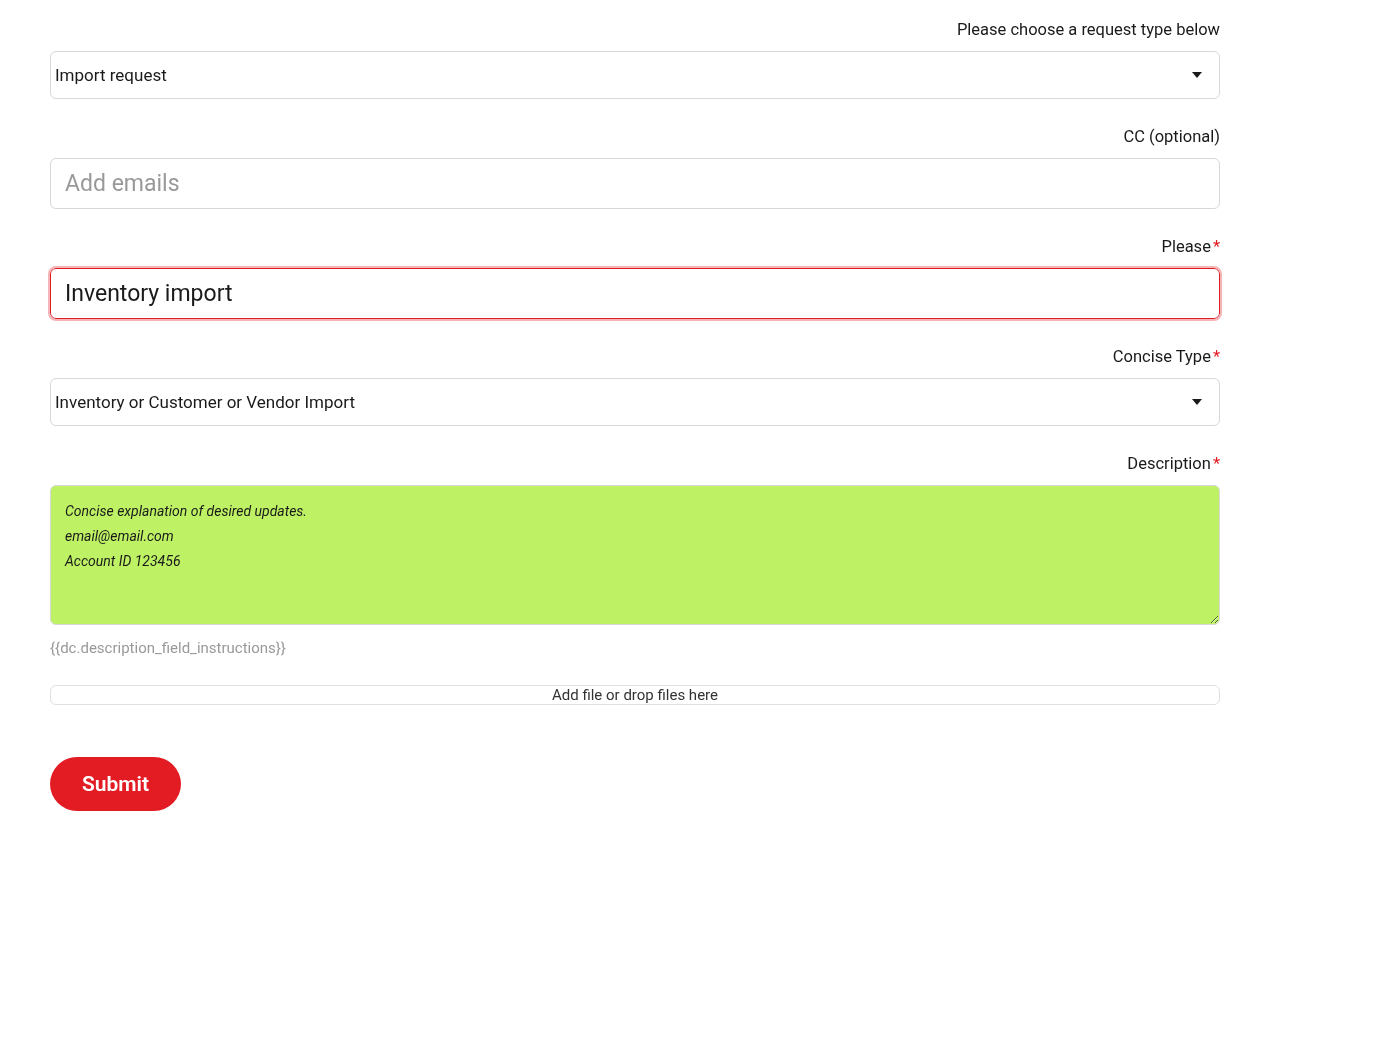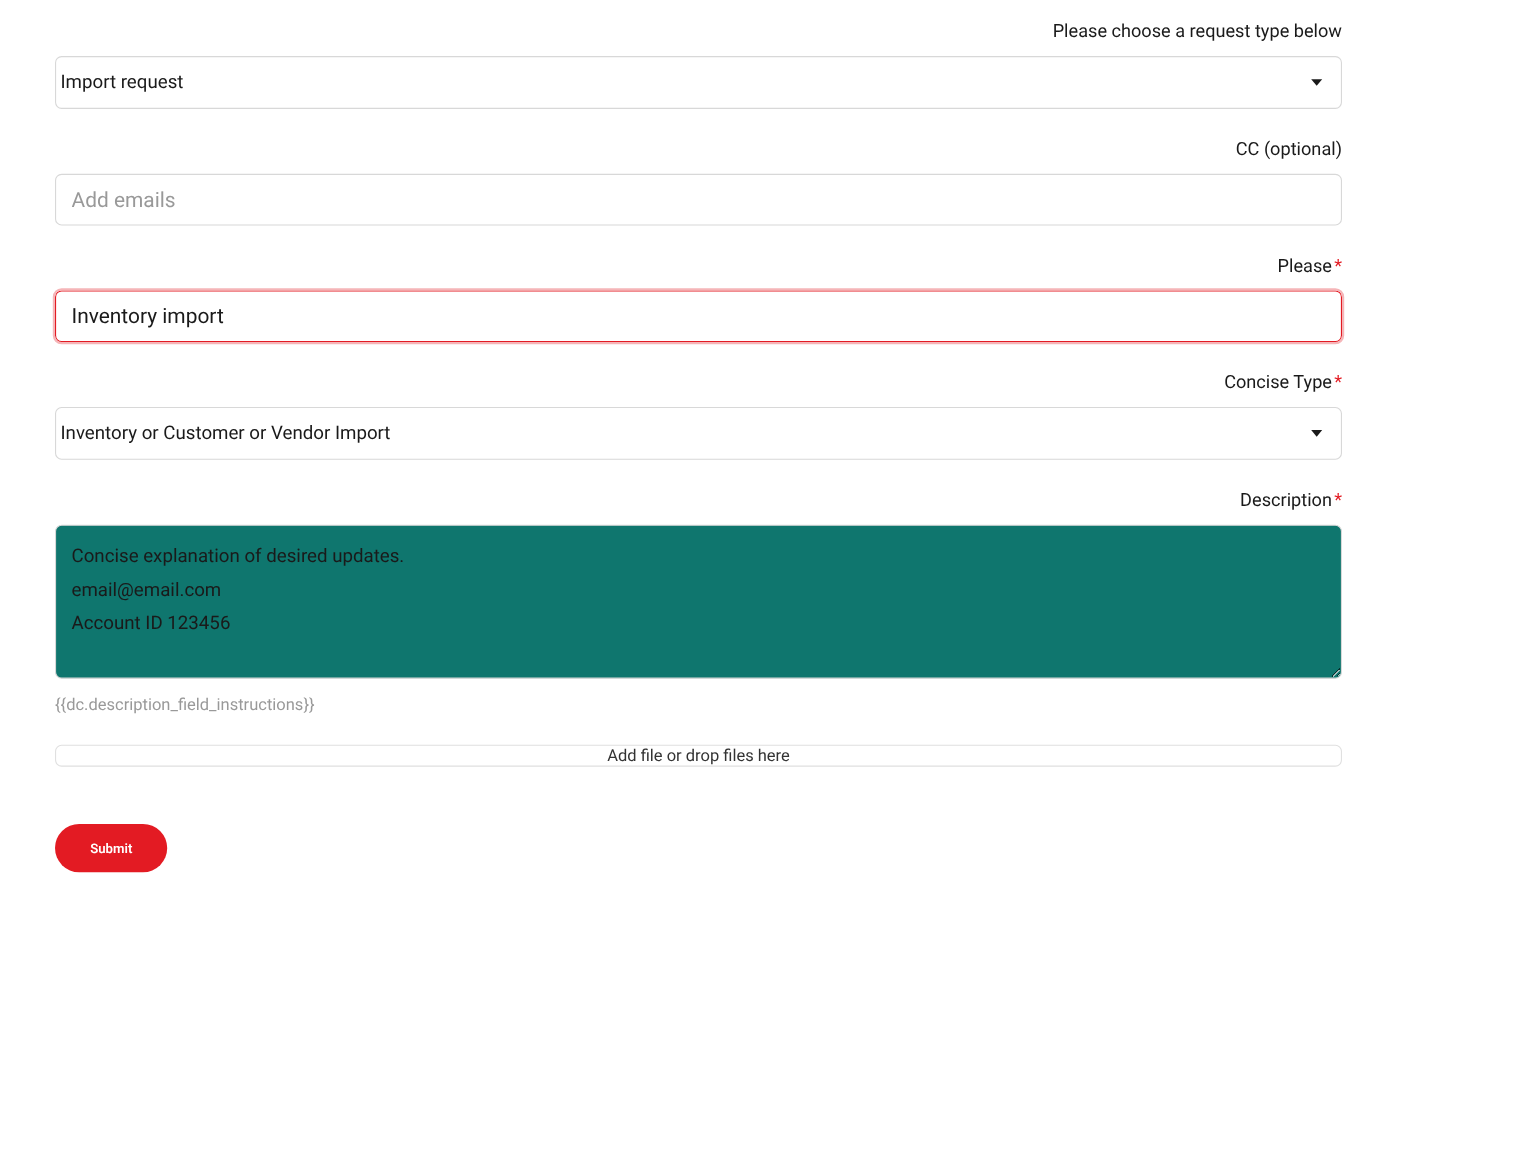--- a/index.html
+++ b/index.html
@@ -61,47 +61,48 @@
       width: 0;
       height: 0;
       border-left: 5px solid transparent;
       border-right: 5px solid transparent;
       border-top: 6px solid #1a1a1a;
       pointer-events: none;
     }
     .form-input {
       width: 100%;
       padding: 11px 14px;
-      font-size: 19px;
+      font-size: 23px;
       border: 1px solid #d8d8d8;
       border-radius: 6px;
       background: #ffffff;
       color: #1a1a1a;
       font-family: inherit;
     }
     .form-input::placeholder {
       color: #999999;
     }
     .form-input.focused {
       border: 1px solid #e31b23;
       outline: 2px solid #f5b5b8;
       outline-offset: 0;
     }
     .form-textarea {
       width: 100%;
       padding: 13px 14px;
-      font-size: 17px;
+      font-size: 14px;
       border: 1px solid #d8d8d8;
       border-radius: 6px;
-      background: #0f766e;
+      background: #bef264;
       color: #1a1a1a;
       resize: vertical;
       min-height: 140px;
       font-family: inherit;
       line-height: 1.8;
+      font-style: italic;
     }
     .helper-text {
       font-size: 15px;
       color: #999999;
       margin-top: 10px;
     }
     .dropzone {
       width: 100%;
       border: 1px solid #e0e0e0;
       border-radius: 6px;
@@ -109,21 +110,21 @@
       text-align: center;
       font-size: 15px;
       color: #333333;
       cursor: pointer;
     }
     .submit-btn {
       background: #e31b23;
       color: #ffffff;
       border: none;
       padding: 15px 32px;
-      font-size: 12px;
+      font-size: 21px;
       font-weight: 600;
       border-radius: 999px;
       cursor: pointer;
       font-family: inherit;
       margin-top: 24px;
     }
   </style>
 </head>
 <body>
 

